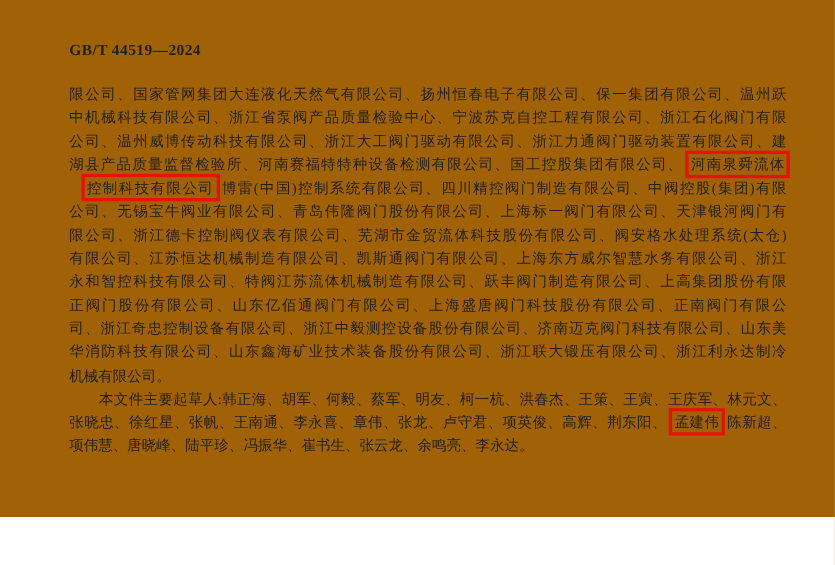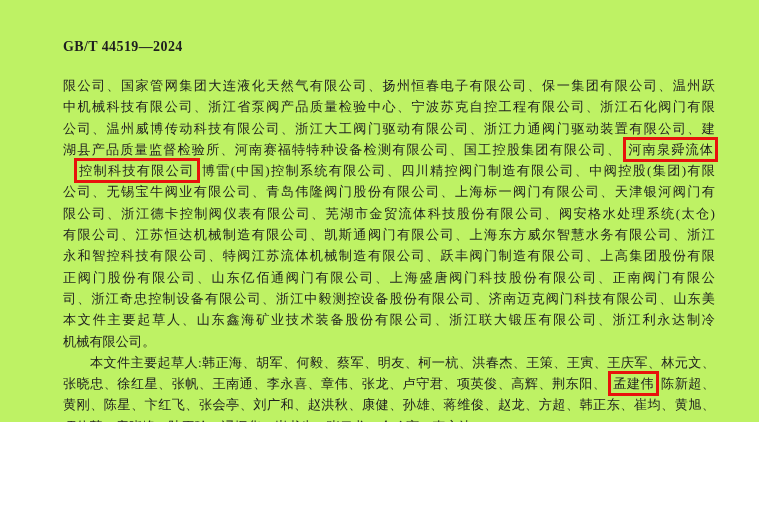--- a/index.html
+++ b/index.html
@@ -1,22 +1,22 @@
 <!DOCTYPE html>
 <html style="--hl: #e8120c; --ink: #1f1f1f;"><head>
 <meta charset="utf-8">
 <style>
   :root { --hl: #e8120c; --ink: #1f1f1f; }
   * { box-sizing: border-box; }
   html, body { margin: 0; padding: 0; background: #ffffff; }
   .page {
     position: relative;
     width: 759px;
-    height: 422px;
-    background: #bef264;
+    height: 470px;
+    background: #a16207;
     overflow: hidden;
     font-family: "Liberation Serif", "DejaVu Serif", serif;
     color: var(--ink);
   }
   .doc-header {
     position: absolute;
     left: 63px;
     top: 39px;
     font-size: 14px;
     font-weight: bold;
@@ -60,20 +60,19 @@
       <div class="line"><span>中机械科技有限公司、浙江省泵阀产品质量检验中心、宁波苏克自控工程有限公司、浙江石化阀门有限</span></div>
       <div class="line"><span>公司、温州威博传动科技有限公司、浙江大工阀门驱动有限公司、浙江力通阀门驱动装置有限公司、建</span></div>
       <div class="line"><span>湖县产品质量监督检验所、河南赛福特特种设备检测有限公司、国工控股集团有限公司、</span><span class="hl">河南泉舜流体</span></div>
       <div class="line"><span class="hl">控制科技有限公司</span><span>博雷(中国)控制系统有限公司、四川精控阀门制造有限公司、中阀控股(集团)有限</span></div>
       <div class="line"><span>公司、无锡宝牛阀业有限公司、青岛伟隆阀门股份有限公司、上海标一阀门有限公司、天津银河阀门有</span></div>
       <div class="line"><span>限公司、浙江德卡控制阀仪表有限公司、芜湖市金贸流体科技股份有限公司、阀安格水处理系统(太仓)</span></div>
       <div class="line"><span>有限公司、江苏恒达机械制造有限公司、凯斯通阀门有限公司、上海东方威尔智慧水务有限公司、浙江</span></div>
       <div class="line"><span>永和智控科技有限公司、特阀江苏流体机械制造有限公司、跃丰阀门制造有限公司、上高集团股份有限</span></div>
       <div class="line"><span>正阀门股份有限公司、山东亿佰通阀门有限公司、上海盛唐阀门科技股份有限公司、正南阀门有限公</span></div>
       <div class="line"><span>司、浙江奇忠控制设备有限公司、浙江中毅测控设备股份有限公司、济南迈克阀门科技有限公司、山东美</span></div>
-      <div class="line"><span>本文件主要起草人、山东鑫海矿业技术装备股份有限公司、浙江联大锻压有限公司、浙江利永达制冷</span></div>
+      <div class="line"><span>华消防科技有限公司、山东鑫海矿业技术装备股份有限公司、浙江联大锻压有限公司、浙江利永达制冷</span></div>
       <div class="line last"><span>机械有限公司。</span></div>
       <div class="line indent"><span>本文件主要起草人:韩正海、胡军、何毅、蔡军、明友、柯一杭、洪春杰、王策、王寅、王庆军、林元文、</span></div>
       <div class="line"><span>张晓忠、徐红星、张帆、王南通、李永喜、章伟、张龙、卢守君、项英俊、高辉、荆东阳、</span><span class="hl">孟建伟</span><span>陈新超、</span></div>
-      <div class="line"><span>黄刚、陈星、卞红飞、张会亭、刘广和、赵洪秋、康健、孙雄、蒋维俊、赵龙、方超、韩正东、崔均、黄旭、</span></div>
       <div class="line last"><span>项伟慧、唐晓峰、陆平珍、冯振华、崔书生、张云龙、余鸣亮、李永达。</span></div>
     </div>
 </div>
 
 </body></html>

